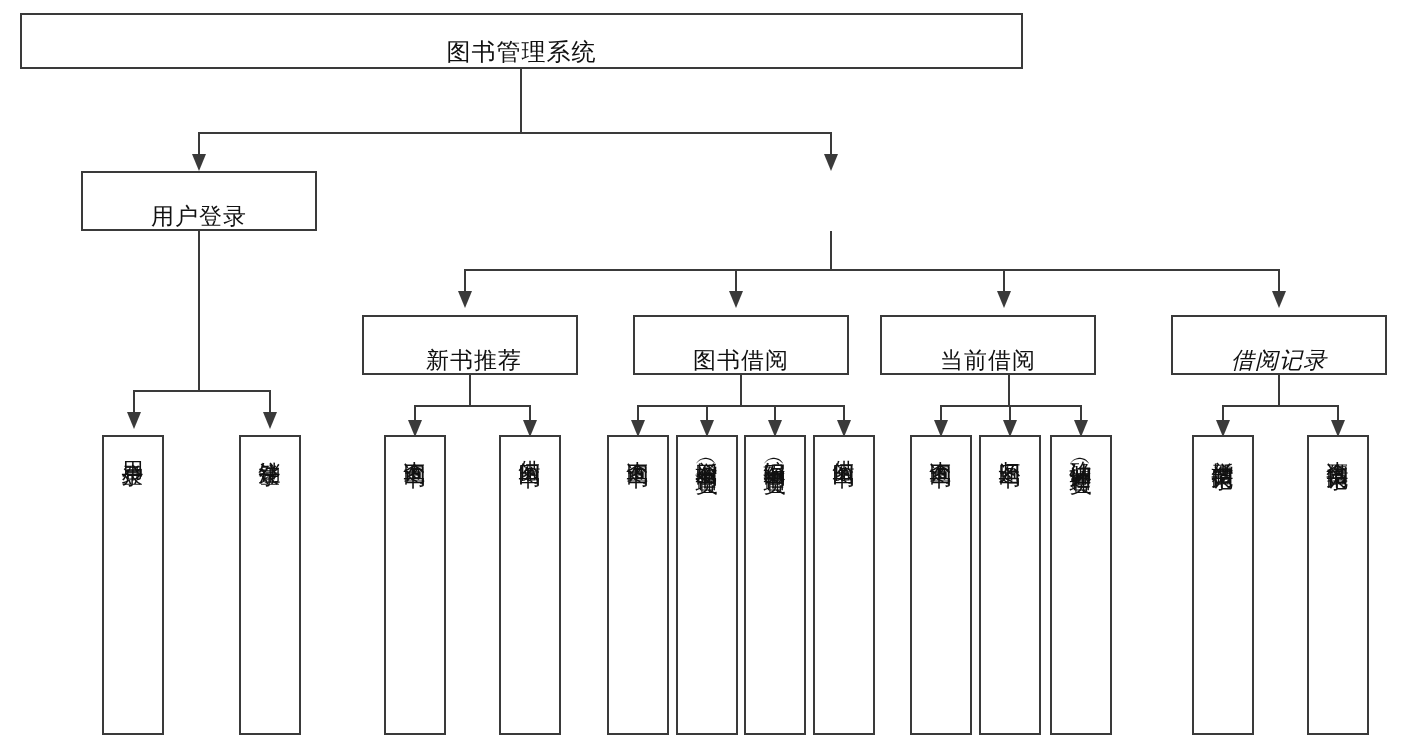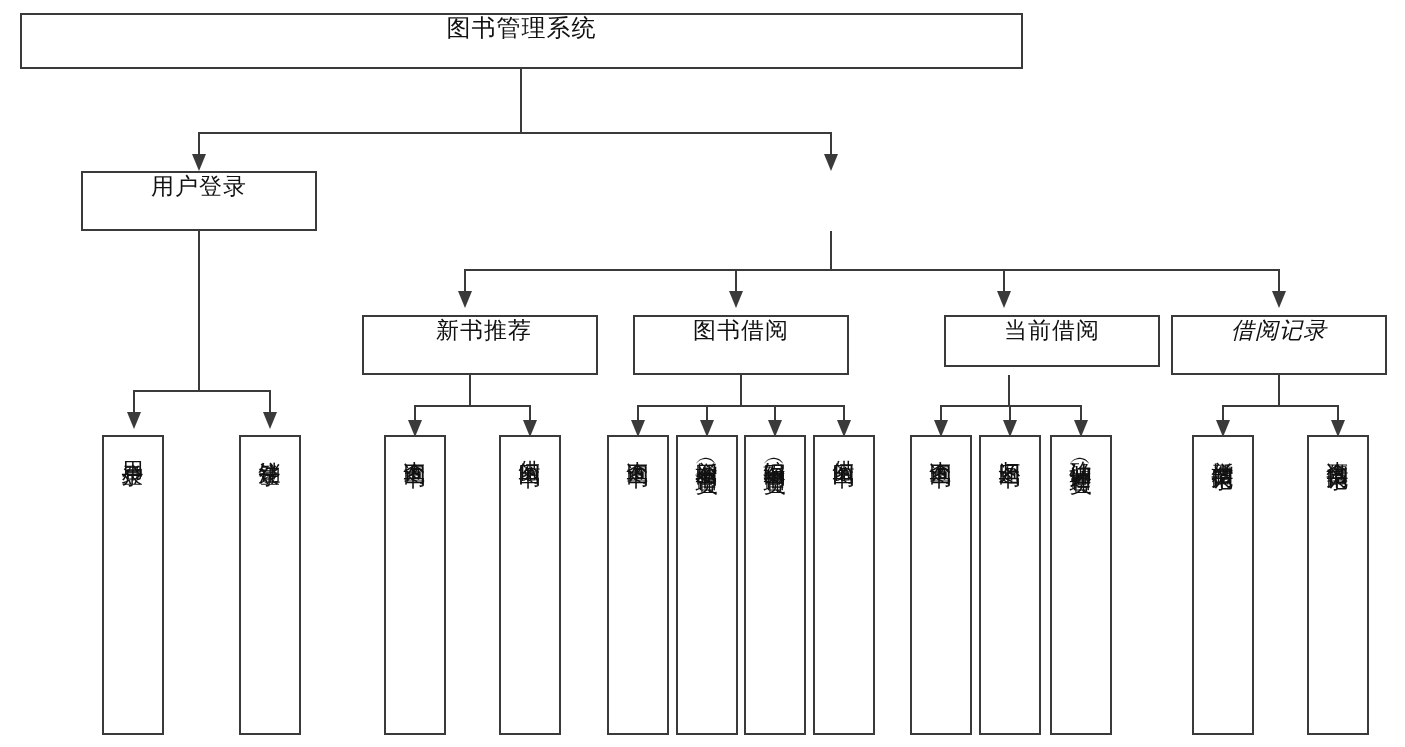--- a/index.html
+++ b/index.html
@@ -19,21 +19,21 @@
     overflow: hidden;
   }
 
   
   .node {
     position: absolute;
     box-sizing: border-box;
     background: #ffffff;
     border: 2px solid #3a3a3a;
     display: flex;
-    align-items: flex-start;
+    align-items: flex-end;
     justify-content: center;
     color: #111111;
   }
   .node.h-node {
     font-size: 23px;
     letter-spacing: 1px;
   }
   .node.root {
     font-size: 24px;
   }
@@ -116,27 +116,27 @@
   <div class="line h" style="left:464px; top:269px; width:816px;"></div>
   <div class="line v" style="left:464px; top:269px; height:24px;"></div>
   <div class="line v" style="left:735px; top:269px; height:24px;"></div>
   <div class="line v" style="left:1003px; top:269px; height:24px;"></div>
   <div class="line v" style="left:1278px; top:269px; height:24px;"></div>
   <div class="arrow" style="left:458px; top:291px;"></div>
   <div class="arrow" style="left:729px; top:291px;"></div>
   <div class="arrow" style="left:997px; top:291px;"></div>
   <div class="arrow" style="left:1272px; top:291px;"></div>
 
-  <div class="node h-node" style="left:362px; top:315px; width:236px; height:60px;padding-left:8px;">
+  <div class="node h-node" style="left:362px; top:315px; width:216px; height:60px;padding-left:8px;">
     <span class="label">新书推荐</span>
   </div>
   <div class="node h-node" style="left:633px; top:315px; width:216px; height:60px;">
     <span class="label">图书借阅</span>
   </div>
-  <div class="node h-node" style="left:944px; top:315px; width:216px; height:52px;">
+  <div class="node h-node" style="left:880px; top:315px; width:216px; height:60px;">
     <span class="label">当前借阅</span>
   </div>
   <div class="node h-node" style="left:1171px; top:315px; width:216px; height:60px;font-style:italic;">
     <span class="label">借阅记录</span>
   </div>
 
   <div class="line v" style="left:469px; top:375px; height:32px;"></div>
   <div class="line h" style="left:414px; top:405px; width:117px;"></div>
   <div class="line v" style="left:414px; top:405px; height:20px;"></div>
   <div class="line v" style="left:529px; top:405px; height:20px;"></div>

